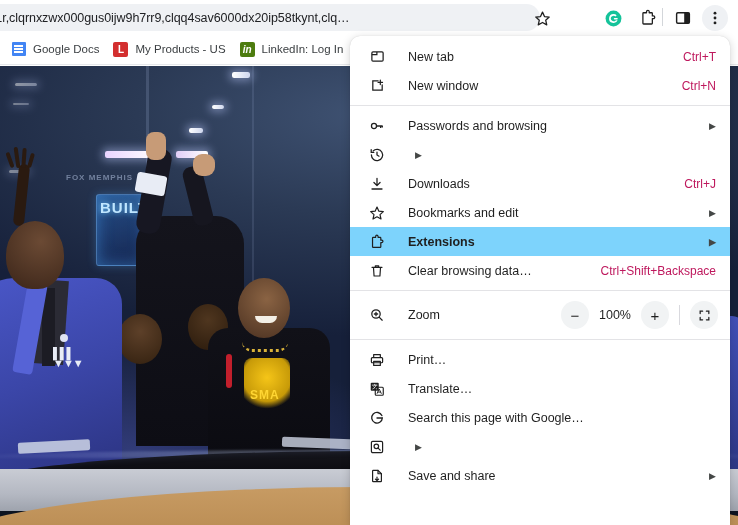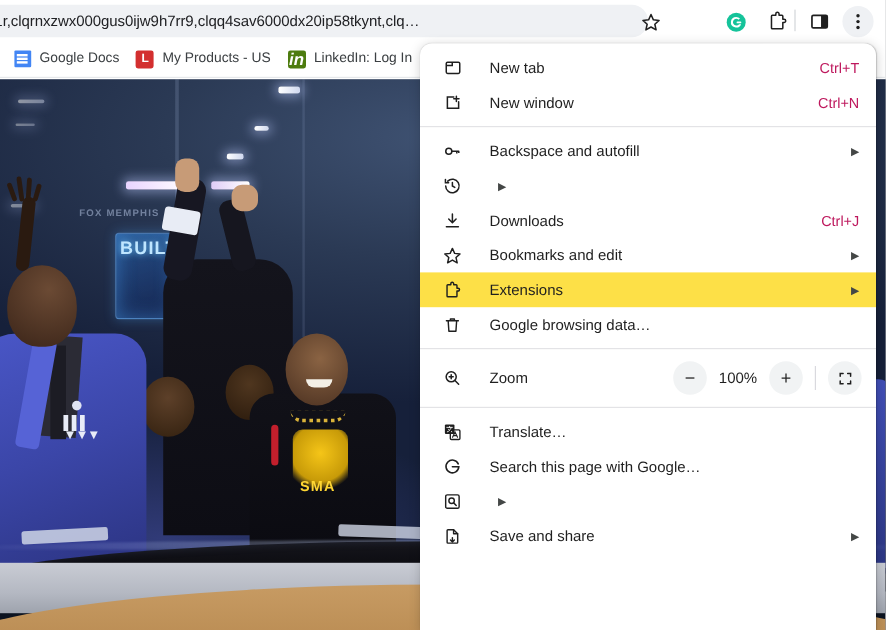--- a/index.html
+++ b/index.html
@@ -61,21 +61,21 @@
     font-size: 11.5px; color: #3c4043; white-space: nowrap;
   }
   .bm-fav { width: 15px; height: 15px; flex: 0 0 15px; border-radius: 2px;
             display: flex; align-items: center; justify-content: center;
             font-size: 10px; font-weight: bold; color: #fff; }
   .fav-docs { background: #ffffff; position: relative; }
   .fav-docs i { display:block; width:14px; height:14px; background:#4285f4; border-radius:1px; position:relative;}
   .fav-docs i::before{content:"";position:absolute;left:2.5px;top:3px;width:9px;height:1.6px;background:#fff;
     box-shadow:0 3px 0 #fff, 0 6px 0 #fff;}
   .fav-l { background: #d32f2f; }
-  .fav-in { background: #4d7c0f; font-size: 14px; font-style: italic; }
+  .fav-in { background: #4d7c0f; font-size: 10px; font-style: italic; }
 
   
   .page {
     position: absolute; left: 0; top: 66px; width: 738px; height: 459px;
     overflow: hidden; background: #0c1320;
   }
   .video {
     position: absolute; left: 0; top: 0; width: 738px; height: 403px;
     background:
       radial-gradient(ellipse 60% 45% at 18% 95%, rgba(70,80,170,0.55) 0%, rgba(0,0,0,0) 60%),
@@ -160,21 +160,21 @@
 
   
   .headR { left: 238px; top: 212px; width: 52px; height: 60px; border-radius: 50%;
            background: radial-gradient(circle at 55% 35%, #8a6343, #4a3020); }
   .smileR{ left: 255px; top: 250px; width: 22px; height: 7px; background: #f3efe6; border-radius: 0 0 9px 9px;}
   .bodyR { left: 208px; top: 262px; width: 122px; height: 150px;
            background: linear-gradient(180deg,#111118, #0a0a10); border-radius: 20px 20px 0 0;}
   .logoR { left: 244px; top: 292px; width: 46px; height: 56px;
            background: radial-gradient(circle at 50% 35%, #f5c518 0%, #c79a08 55%, rgba(0,0,0,0) 72%);
            border-radius: 8px; }
-  .logoTxt{ left: 250px; top: 332px; color:#ffd633; font-size:12px; font-weight:bold; letter-spacing:1px;}
+  .logoTxt{ left: 250px; top: 322px; color:#ffd633; font-size:12px; font-weight:bold; letter-spacing:1px;}
   .chainR{ left: 242px; top: 276px; width: 46px; height: 10px; border-radius: 0 0 20px 20px;
            border-bottom: 3px dotted #d9b23a;}
   .redR  { left: 226px; top: 288px; width: 6px; height: 34px; background:#c21f2c; border-radius:3px;}
 
   
   .bodyFR{ right: -6px; top: 250px; width: 96px; height: 162px;
            background: linear-gradient(170deg,#4452bd,#2c3682); border-radius: 34px 12px 0 0;}
   .headFR{ right: 14px; top: 208px; width: 48px; height: 56px; border-radius: 50%;
            background: radial-gradient(circle at 50% 35%, #7d573a, #412a1a);}
   
@@ -214,21 +214,21 @@
   .menu {
     position: absolute; left: 350px; top: 36px; width: 380px; height: 489px;
     background: #ffffff; border-radius: 10px 10px 0 0;
     box-shadow: 0 2px 10px rgba(0,0,0,.18), 0 0 1px rgba(0,0,0,.18);
     z-index: 20; overflow: hidden; padding-top: 6px;
   }
   .mi {
     position: relative; display: flex; align-items: center; height: 29px;
     padding: 0 14px 0 18px; cursor: pointer;
   }
-  .mi.active { background: #fde047; }
+  .mi.active { background: #7dd3fc; font-weight: bold; }
   .mi-ico {
     width: 18px; height: 18px; flex: 0 0 18px; margin-right: 22px;
     display: flex; align-items: center; justify-content: center; color: #1f1f1f;
   }
   .mi-label { flex: 1 1 auto; font-size: 12.5px; color: #1f1f1f; white-space: nowrap; }
   .mi-accel { font-size: 12px; color: #be185d; white-space: nowrap; }
   .mi-arrow { width: 14px; text-align: right; color: #444746; font-size: 9px; }
   .sep { height: 1px; background: #e3e3e6; margin: 5px 0; }
 
   .zoomrow {
@@ -408,21 +408,21 @@
 
     <div class="sep"></div>
 
     <div class="mi">
       <span class="mi-ico">
         <svg width="16" height="16" viewBox="0 0 24 24" fill="none" stroke="#1f1f1f" stroke-width="1.9">
           <circle cx="7.5" cy="12" r="3.8"></circle>
             <path d="M11.3 12h9.2M17.5 12v3M20 12v2.4"></path>
         </svg>
       </span>
-      <span class="mi-label">Backspace and autofill</span>
+      <span class="mi-label">Passwords and browsing</span>
       <span class="mi-arrow">▶</span>
     </div>
 
     <div class="mi">
       <span class="mi-ico">
         <svg width="16" height="16" viewBox="0 0 24 24" fill="none" stroke="#1f1f1f" stroke-width="1.9" stroke-linecap="round">
           <path d="M3.6 12a8.4 8.4 0 1 0 2.6-6.1"></path>
             <path d="M3.3 4v4h4"></path>
             <path d="M12 7.6V12l3 1.8"></path>
         </svg>
@@ -459,21 +459,22 @@
       <span class="mi-label">Extensions</span>
       <span class="mi-arrow">▶</span>
     </div>
 
     <div class="mi">
       <span class="mi-ico">
         <svg width="16" height="16" viewBox="0 0 24 24" fill="none" stroke="#1f1f1f" stroke-width="1.8" stroke-linecap="round" stroke-linejoin="round">
           <path d="M4.5 6.5h15M9.5 6.5V4.3h5v2.2M6.7 6.5l.9 13h8.8l.9-13"></path>
         </svg>
       </span>
-      <span class="mi-label">Google browsing data…</span>
+      <span class="mi-label">Clear browsing data…</span>
+      <span class="mi-accel">Ctrl+Shift+Backspace</span>
     </div>
 
     <div class="sep"></div>
 
     <div class="zoomrow">
       <span class="zoom-ico">
         <svg width="16" height="16" viewBox="0 0 24 24" fill="none" stroke="#1f1f1f" stroke-width="1.9" stroke-linecap="round">
           <circle cx="10.5" cy="10.5" r="6.3"></circle>
             <path d="M15.2 15.2l4.6 4.6M8 10.5h5M10.5 8v5"></path>
         </svg>
@@ -485,20 +486,30 @@
       <span class="vdiv"></span>
       <button class="rbtn">
         <svg width="13" height="13" viewBox="0 0 24 24" fill="none" stroke="#1f1f1f" stroke-width="2.3" stroke-linecap="round">
           <path d="M4 8.5V4h4.5M15.5 4H20v4.5M20 15.5V20h-4.5M8.5 20H4v-4.5"></path>
         </svg>
       </button>
     </div>
 
     <div class="sep"></div>
 
+    <div class="mi">
+      <span class="mi-ico">
+        <svg width="16" height="16" viewBox="0 0 24 24" fill="none" stroke="#1f1f1f" stroke-width="1.8" stroke-linejoin="round">
+          <path d="M7 8.5V3.8h10V8.5"></path>
+            <rect x="3.6" y="8.5" width="16.8" height="7.6" rx="1.4"></rect>
+          <rect x="7" y="14" width="10" height="6.2"></rect>
+        </svg>
+      </span>
+      <span class="mi-label">Print…</span>
+    </div>
 
     <div class="mi">
       <span class="mi-ico">
         <svg width="16" height="16" viewBox="0 0 24 24">
           <rect x="2.6" y="2.6" width="12" height="12" rx="1.4" fill="#1f1f1f"></rect>
           <path d="M5 6.2h7M8.5 5v1.2M10.4 6.2c-.3 3-2.3 4.8-4.7 5.6M7.2 8.6c.8 1.6 2.3 2.6 4 3.1" stroke="#fff" stroke-width="1.1" fill="none" stroke-linecap="round"></path>
           <rect x="9.4" y="9.4" width="12" height="12" rx="1.4" fill="none" stroke="#1f1f1f" stroke-width="1.7"></rect>
           <path d="M12.2 18.6l3.1-6.6 3.1 6.6M13.3 16.6h4" stroke="#1f1f1f" stroke-width="1.4" fill="none" stroke-linecap="round"></path>
         </svg>
       </span>

